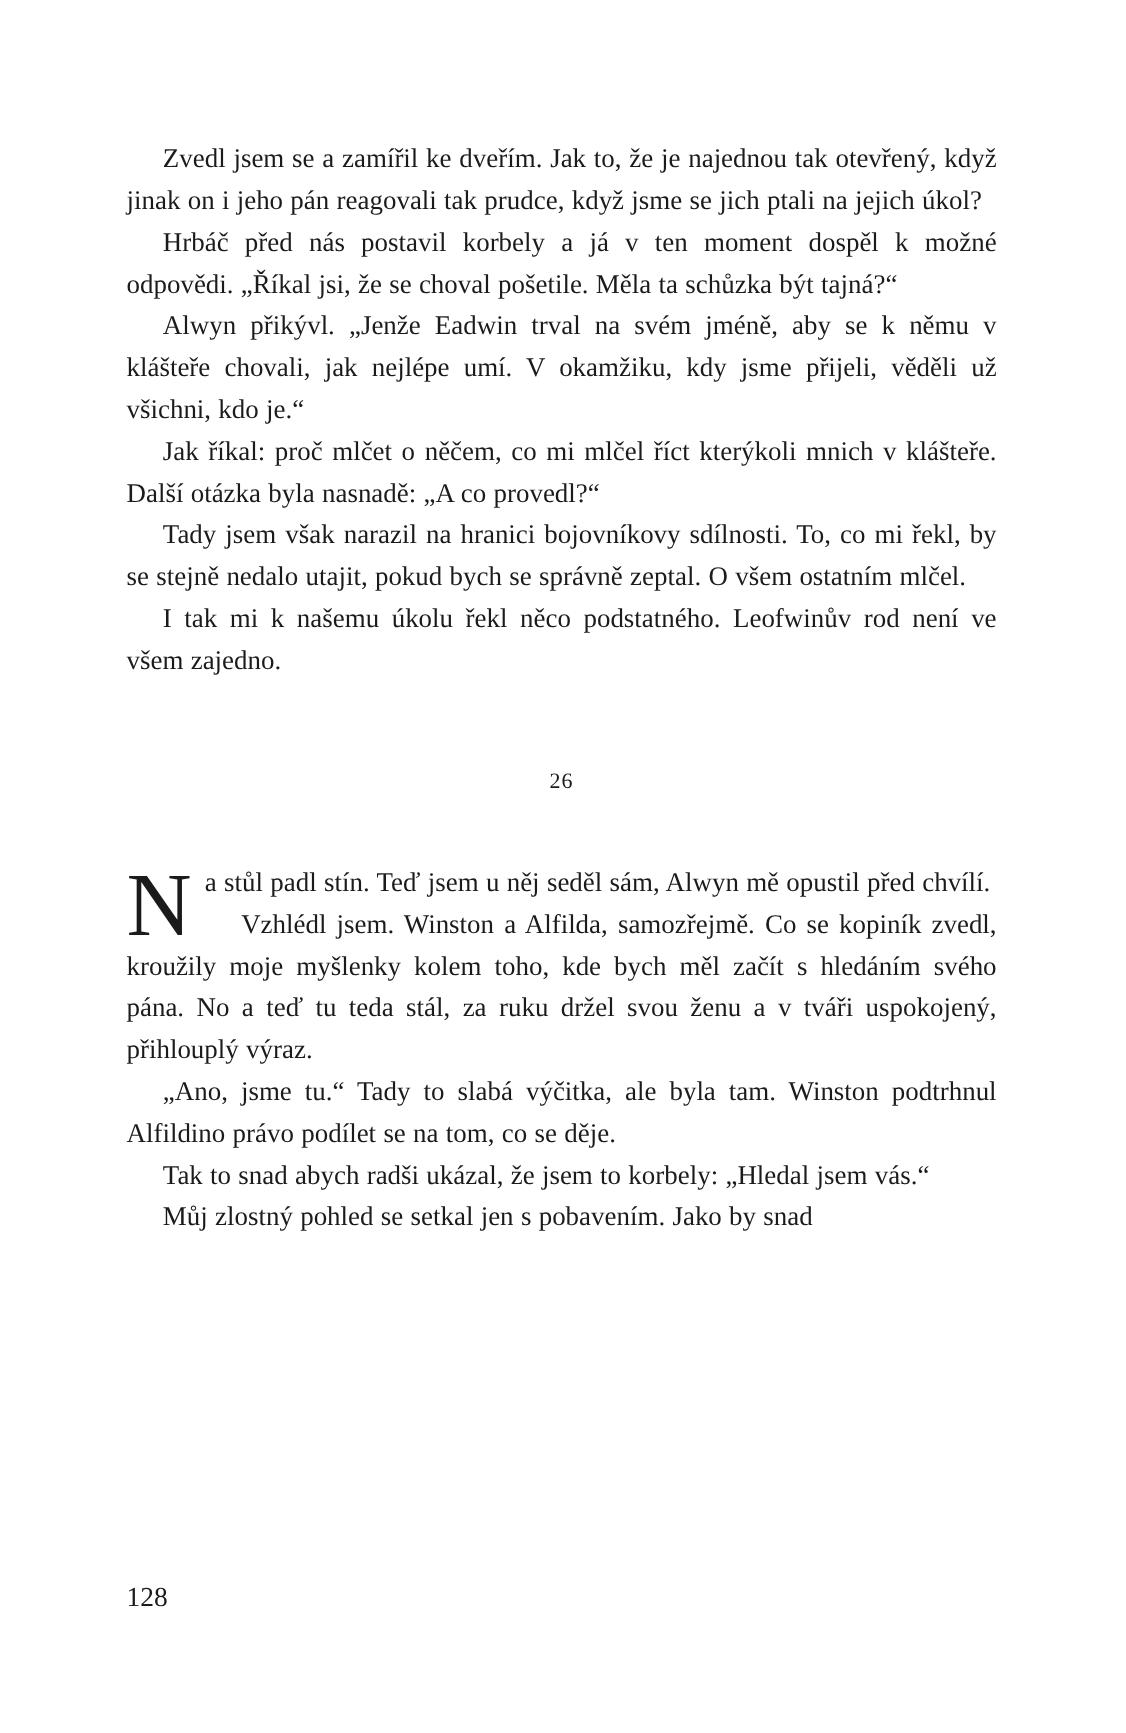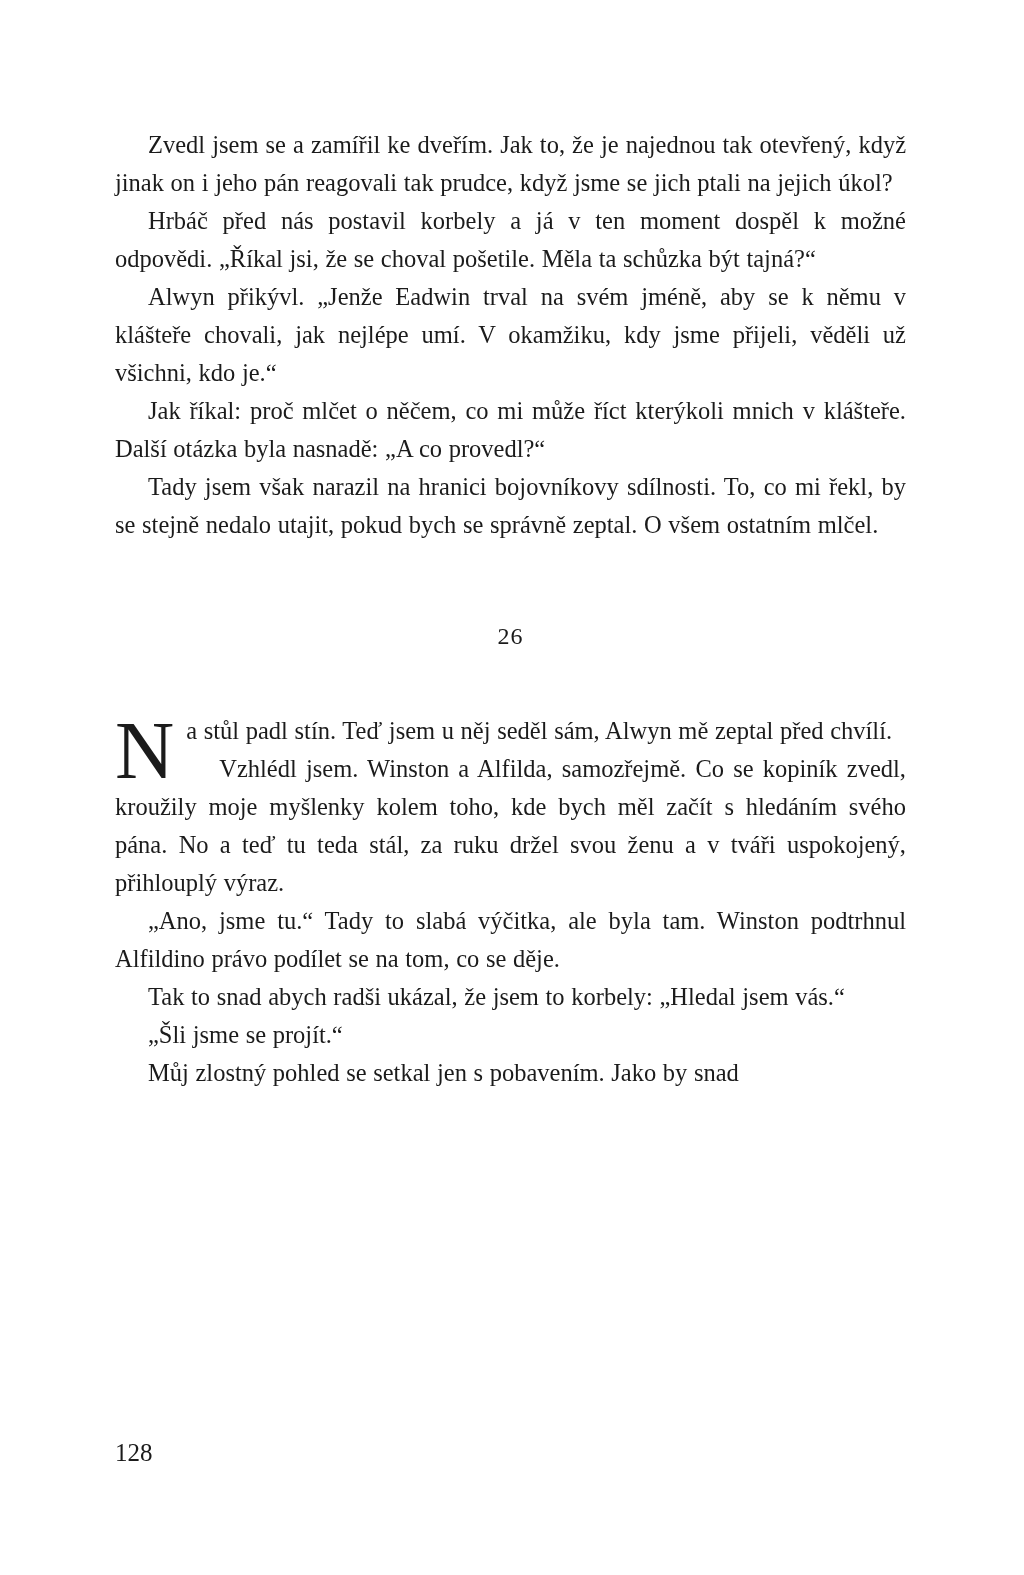--- a/index.html
+++ b/index.html
@@ -33,21 +33,21 @@
     text-justify: inter-word;
     hyphens: auto;
     -webkit-hyphens: auto;
     word-spacing: 0.5px;
   }
   .para.indent {
     text-indent: 33px;
   }
   .chapter-number {
     text-align: center;
-    font-size: 24px;
+    font-size: 20px;
     line-height: 1;
     margin: 80px 0 64px 0;
     letter-spacing: 1px;
   }
   .dropcap-para {
     text-indent: 0;
   }
   .dropcap {
     float: left;
     font-size: 82px;
@@ -65,29 +65,29 @@
 </style>
 </head>
 <body>
 
 <div class="book-page">
   <div class="text-block">
 
     <p class="para indent">Zvedl jsem se a zamířil ke dveřím. Jak to, že je najednou tak otevřený, když jinak on i jeho pán reagovali tak prudce, když jsme se jich ptali na jejich úkol?</p>
     <p class="para indent">Hrbáč před nás postavil korbely a já v ten moment dospěl k možné odpovědi. „Říkal jsi, že se choval pošetile. Měla ta schůzka být tajná?“</p>
     <p class="para indent">Alwyn přikývl. „Jenže Eadwin trval na svém jméně, aby se k němu v klášteře chovali, jak nejlépe umí. V okamžiku, kdy jsme přijeli, věděli už všichni, kdo je.“</p>
-    <p class="para indent">Jak říkal: proč mlčet o něčem, co mi může říct kterýkoli mnich v klášteře. Další otázka byla nasnadě: „A co provedl?“</p>
+    <p class="para indent">Jak říkal: proč mlčet o něčem, co mi mlčel říct kterýkoli mnich v klášteře. Další otázka byla nasnadě: „A co provedl?“</p>
     <p class="para indent">Tady jsem však narazil na hranici bojovníkovy sdílnosti. To, co mi řekl, by se stejně nedalo utajit, pokud bych se správně zeptal. O všem ostatním mlčel.</p>
+    <p class="para indent">I tak mi k našemu úkolu řekl něco podstatného. Leofwinův rod není ve všem zajedno.</p>
 
     <div class="chapter-number">26</div>
 
-    <p class="para dropcap-para"><span class="dropcap">N</span><span>a stůl padl stín. Teď jsem u něj seděl sám, Alwyn mě zeptal před chvílí.</span></p>
+    <p class="para dropcap-para"><span class="dropcap">N</span><span>a stůl padl stín. Teď jsem u něj seděl sám, Alwyn mě opustil před chvílí.</span></p>
 
     <p class="para indent">Vzhlédl jsem. Winston a Alfilda, samozřejmě. Co se kopiník zvedl, kroužily moje myšlenky kolem toho, kde bych měl začít s hledáním svého pána. No a teď tu teda stál, za ruku držel svou ženu a v tváři uspokojený, přihlouplý výraz.</p>
     <p class="para indent">„Ano, jsme tu.“ Tady to slabá výčitka, ale byla tam. Winston podtrhnul Alfildino právo podílet se na tom, co se děje.</p>
     <p class="para indent">Tak to snad abych radši ukázal, že jsem to korbely: „Hledal jsem vás.“</p>
-    <p class="para indent">„Šli jsme se projít.“</p>
     <p class="para indent">Můj zlostný pohled se setkal jen s pobavením. Jako by snad</p>
 
   </div>
 
   <div class="page-number">128</div>
 </div>
 
 </body></html>

